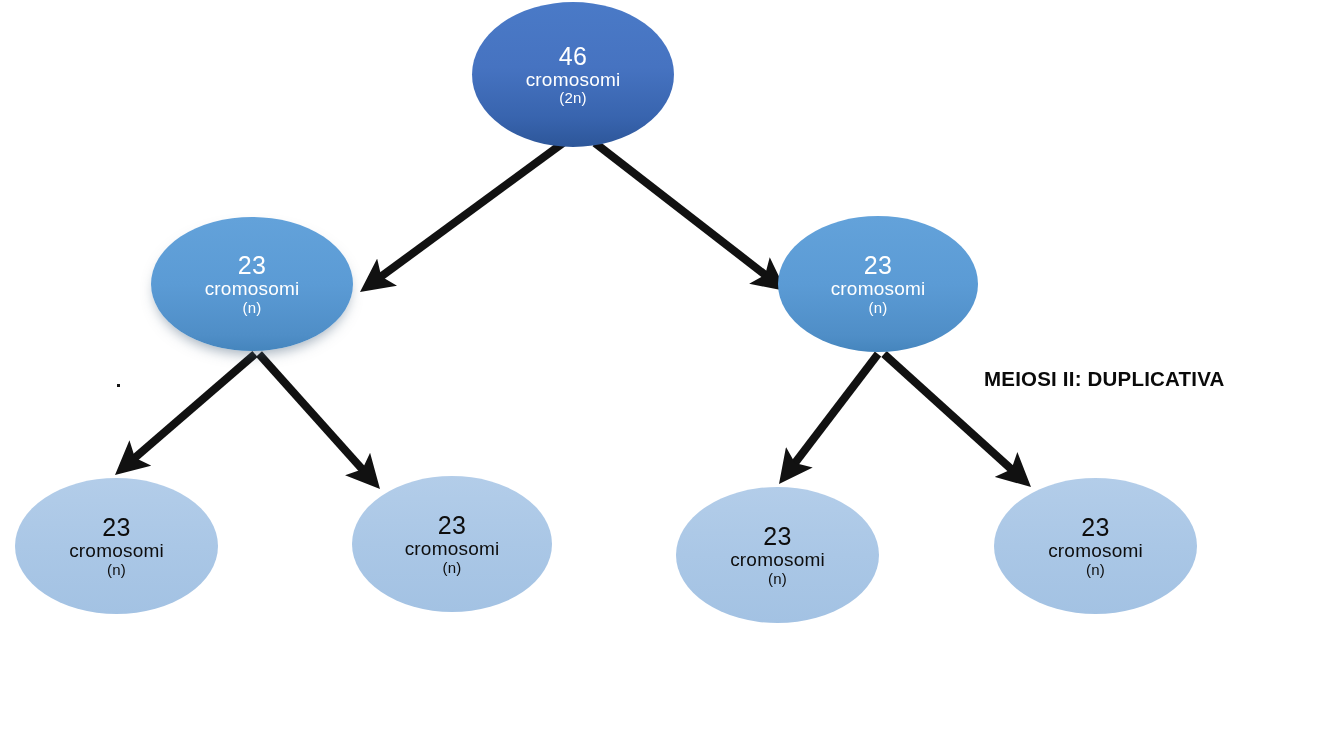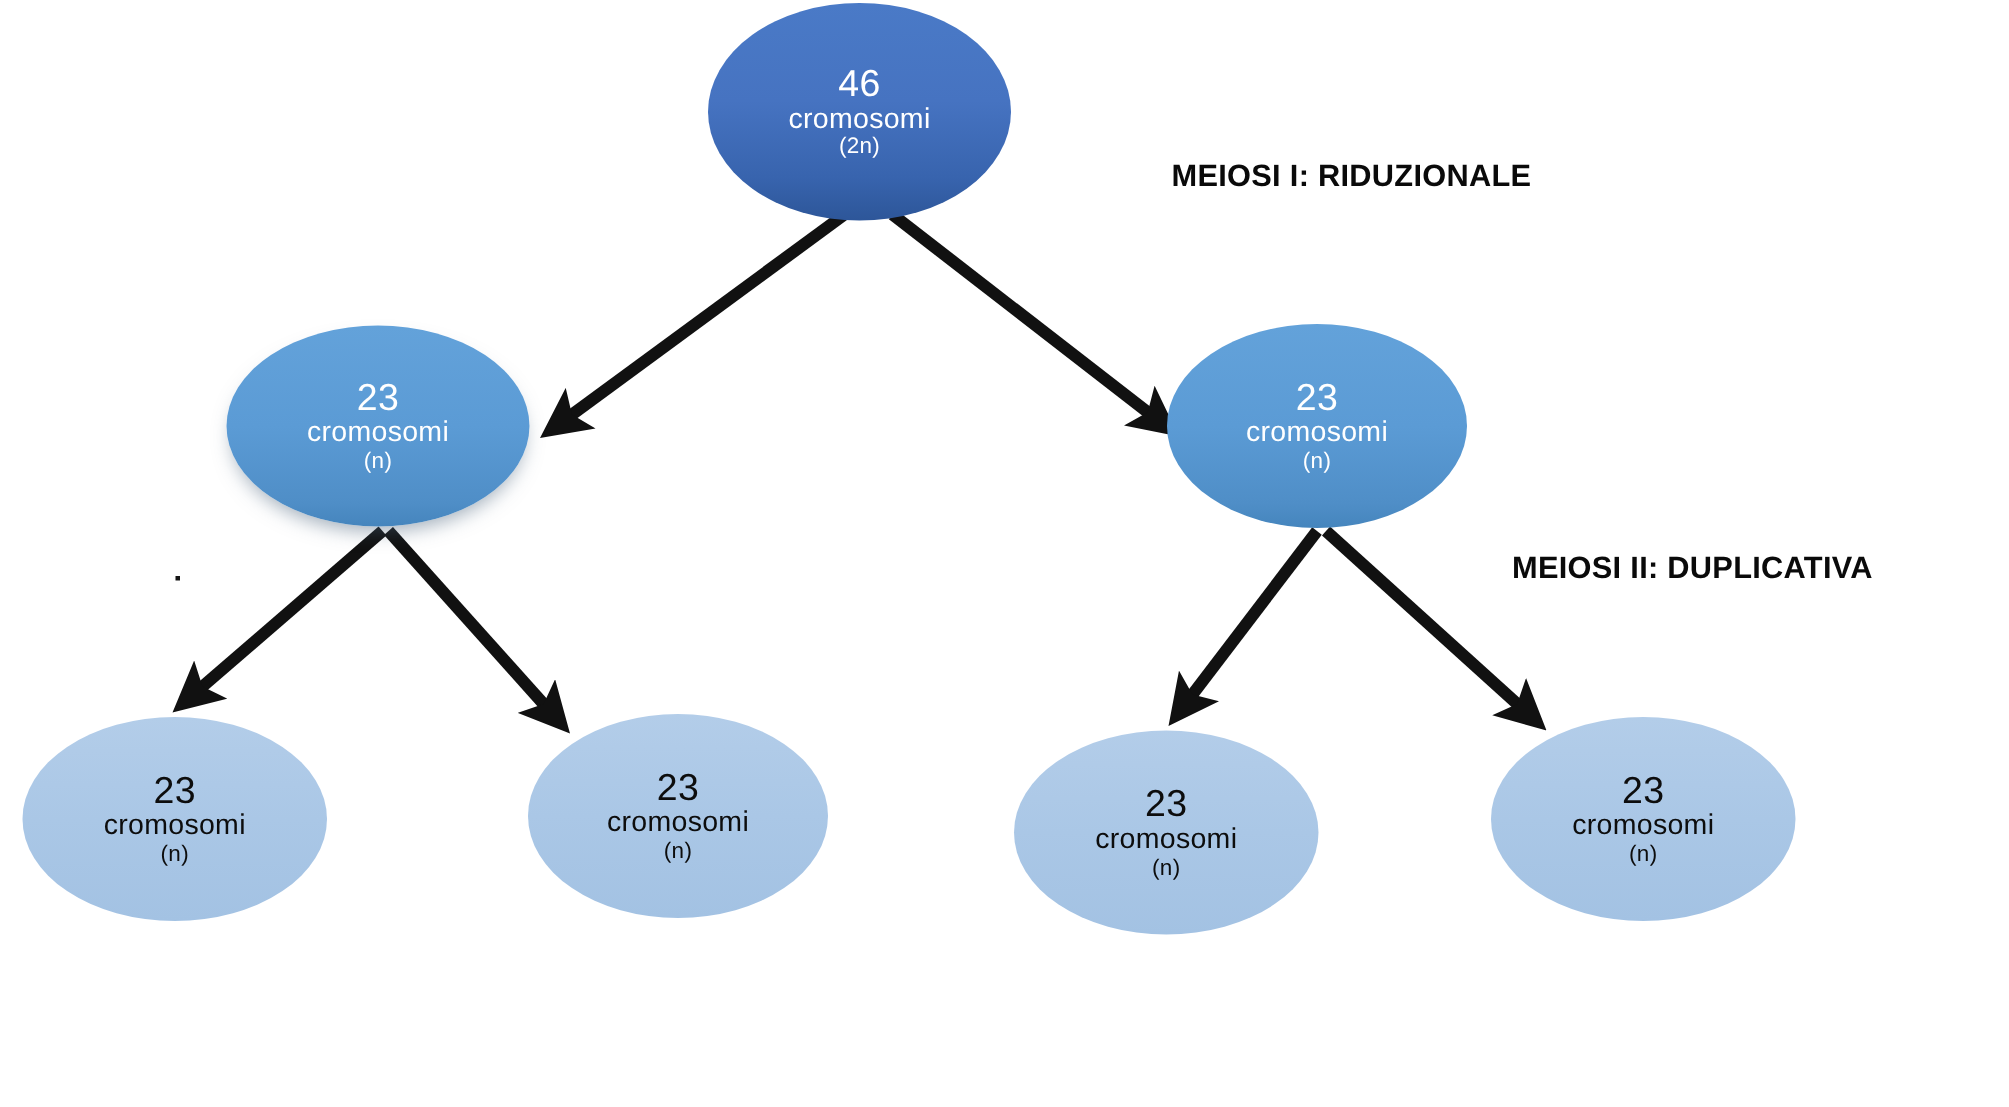--- a/index.html
+++ b/index.html
@@ -142,18 +142,17 @@
     <span class="n-word">cromosomi</span>
     <span class="n-ploidy">(n)</span>
   </div>
 
   <div class="node gen2" style="left: 994px; top: 478px; width: 203px; height: 136px;">
     <span class="n-count">23</span>
     <span class="n-word">cromosomi</span>
     <span class="n-ploidy">(n)</span>
   </div>
 
-  <div class="phase-label" style="left: 781px; top: 106px; color: rgb(10, 10, 10);">MEIOSI I: RIDUZIONALE</div>
-  <div class="phase-label" style="left: 1008px; top: 367px; color: rgb(10, 10, 10);">MEIOSI II: DUPLICATIVA</div>
+  <div class="phase-label" style="left: 984px; top: 367px; color: rgb(10, 10, 10);">MEIOSI II: DUPLICATIVA</div>
 
   <div class="stray-dot" style="left: 117px; top: 384px;"></div>
 
 </div>
 
 </body></html>

